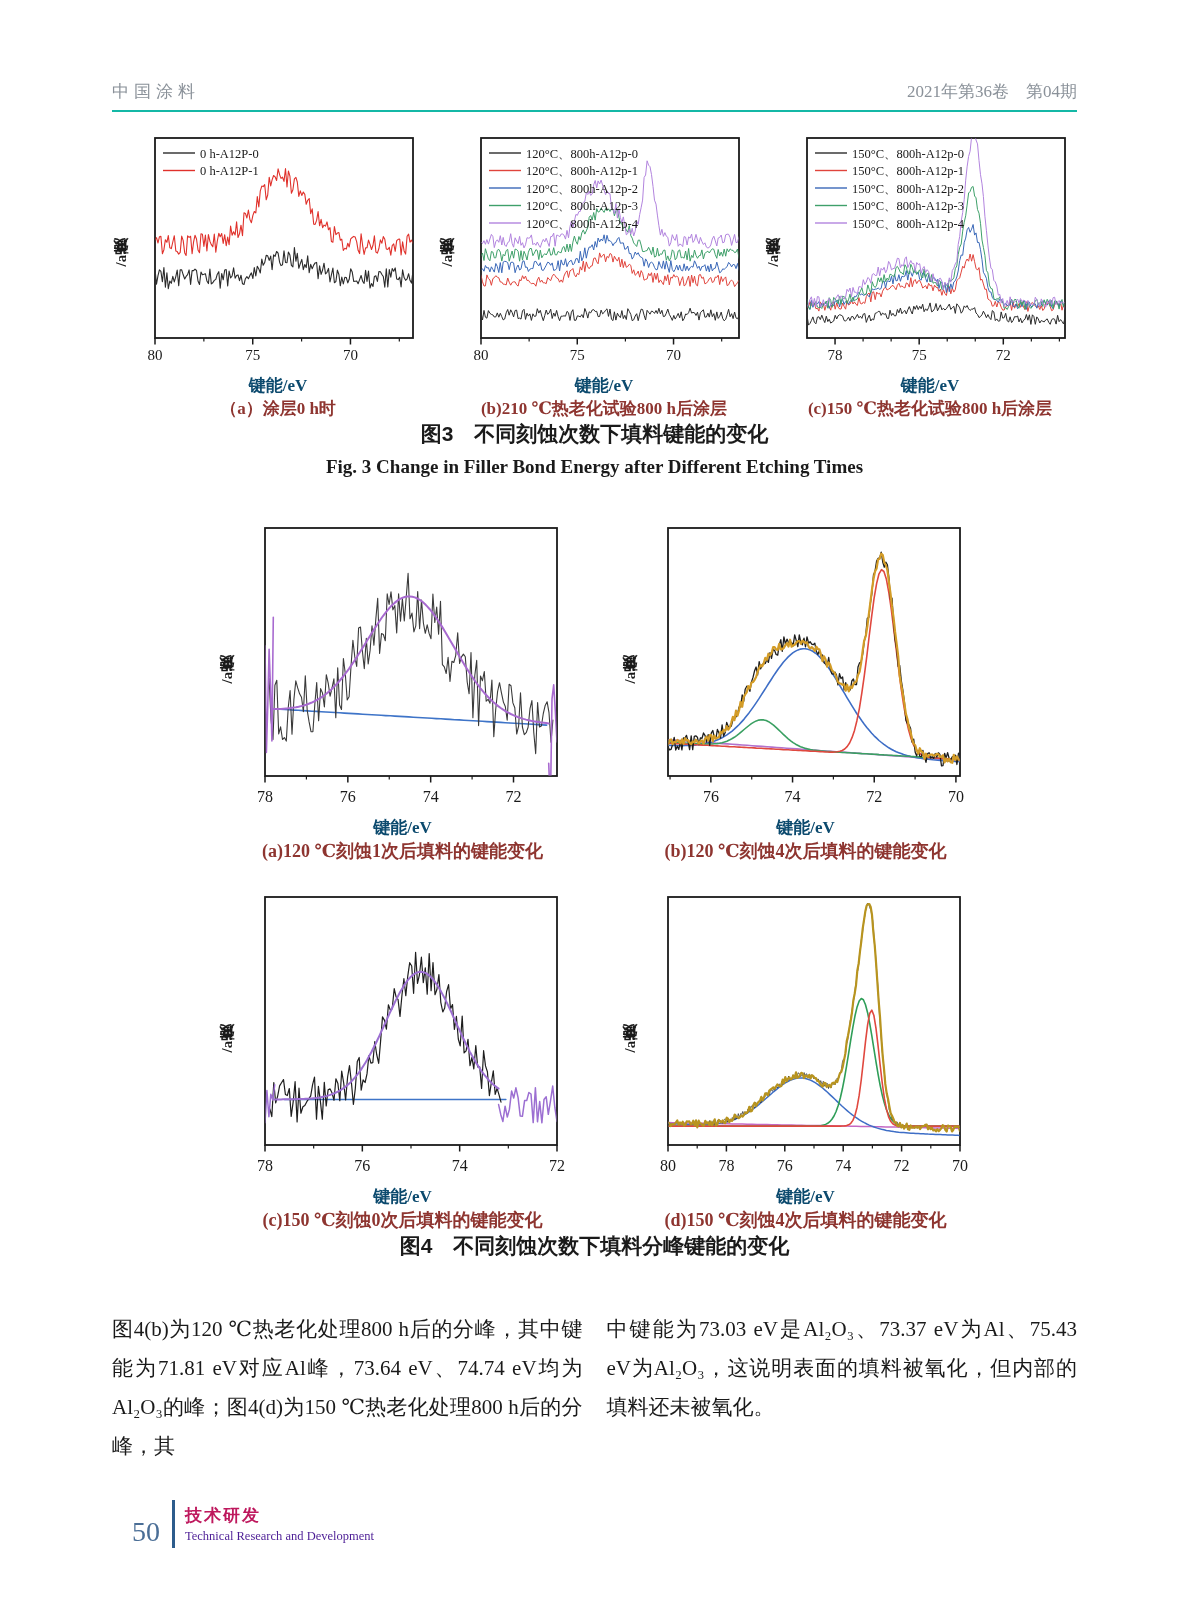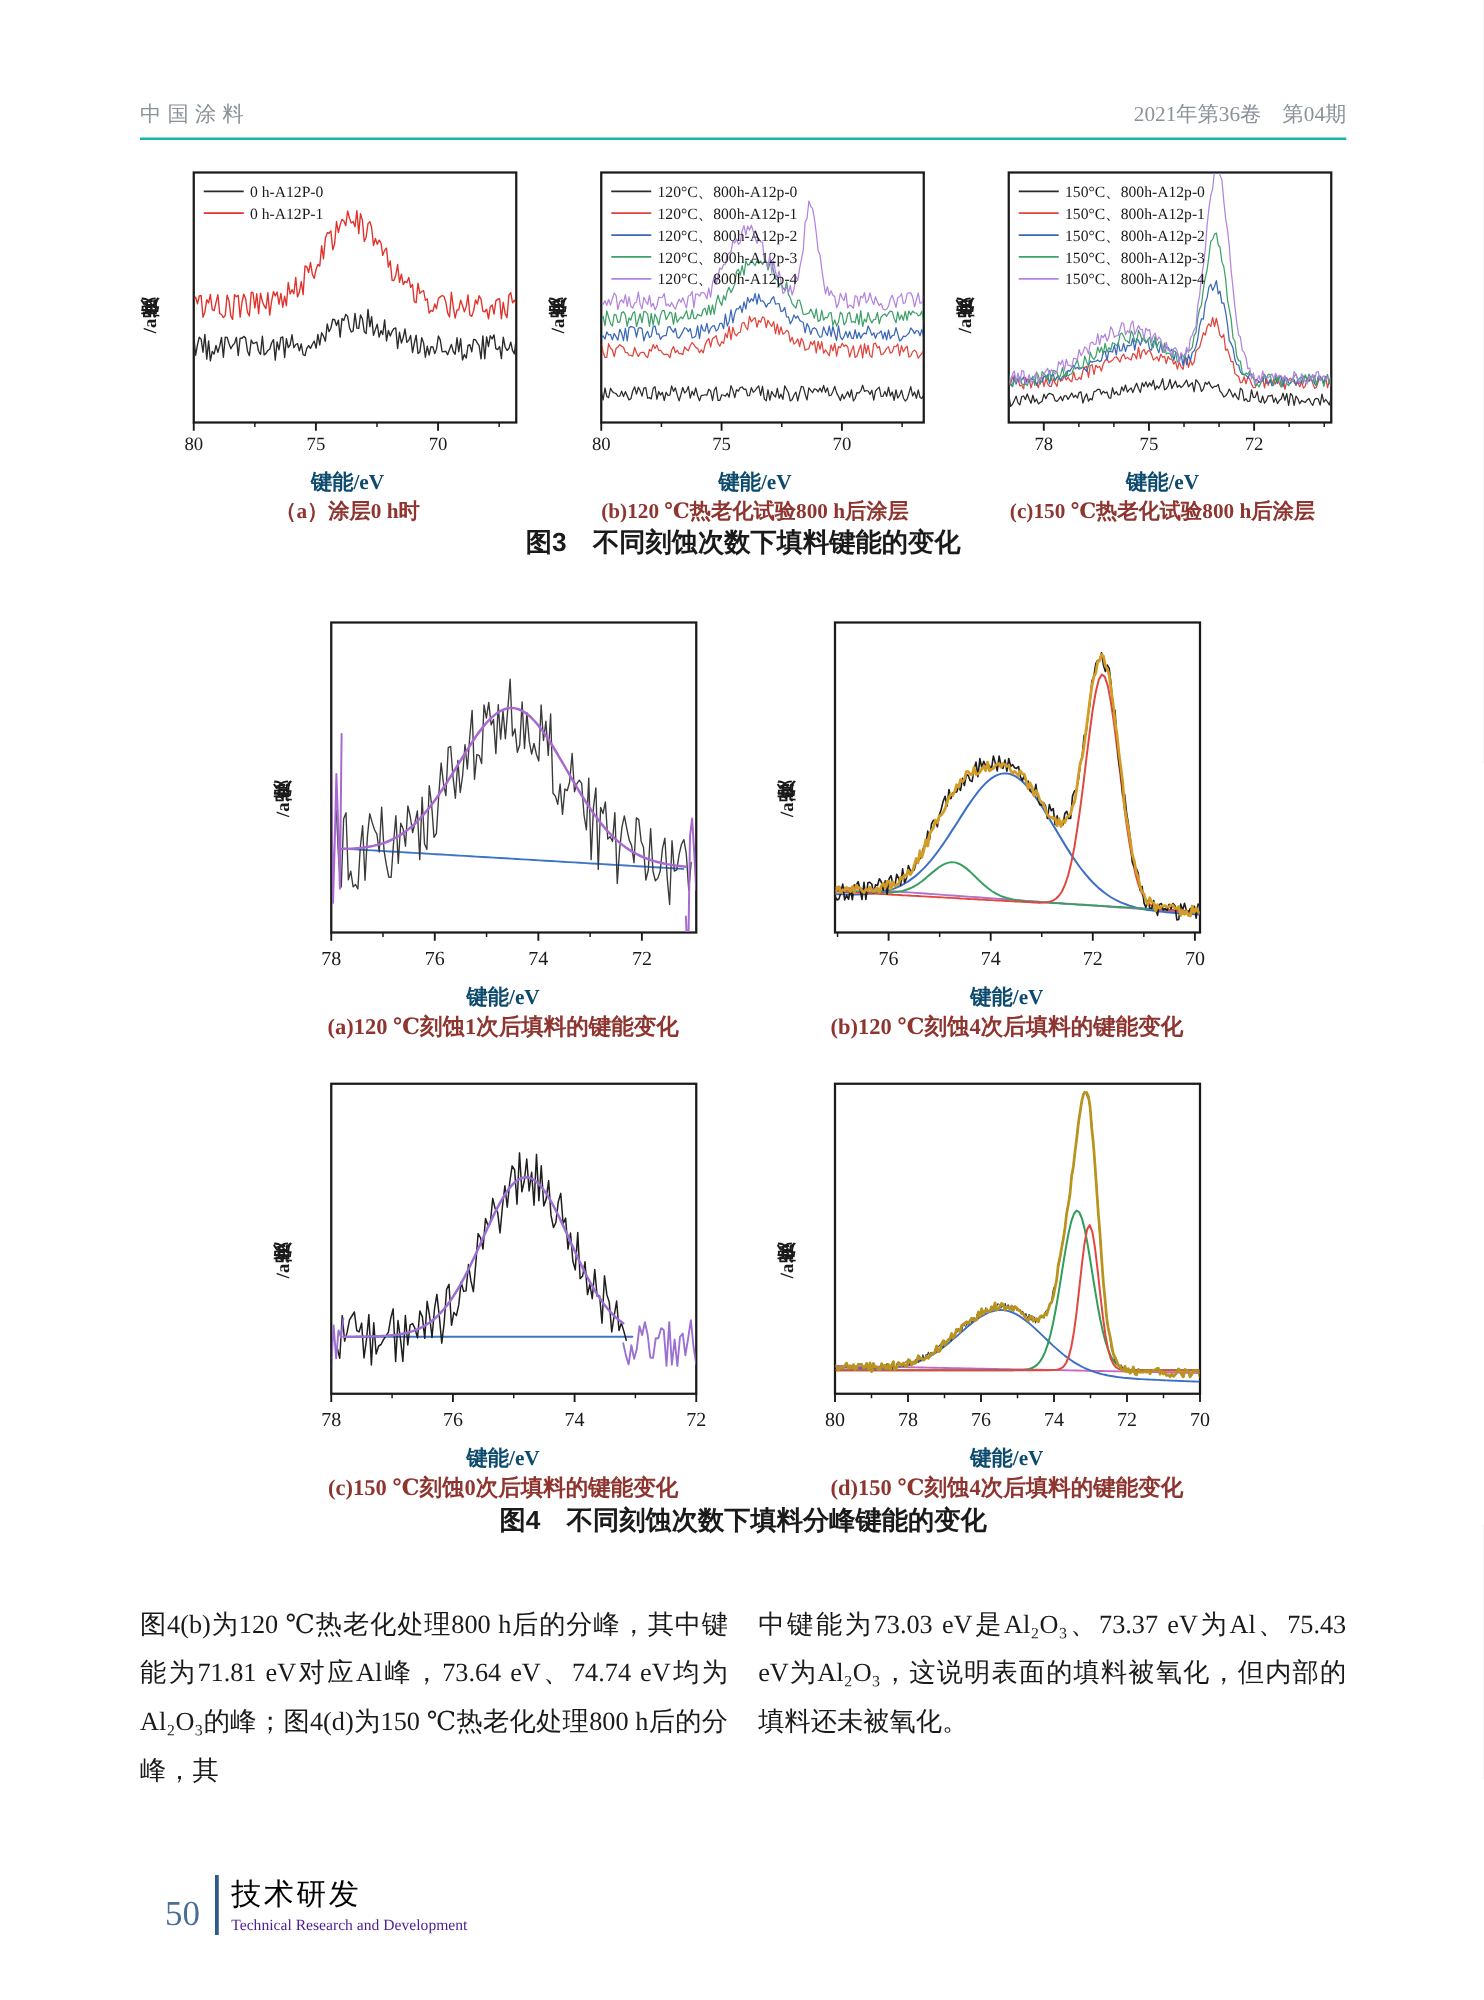--- a/index.html
+++ b/index.html
@@ -26,21 +26,21 @@
                 font-family:"Liberation Sans","DejaVu Sans",sans-serif;}
   .fig-title-en{text-align:center;font-weight:bold;font-size:19px;margin-top:8px;}
   
   .body-text{display:flex;column-gap:24px;margin-top:50px;}
   .body-text p{flex:1;margin:0;font-size:21px;line-height:1.85;text-align:justify;}
   
   .pfoot{position:absolute;left:132px;bottom:52px;display:flex;align-items:center;}
   .pageno{font-size:28px;color:#4a6e96;margin-right:12px;align-self:flex-end;}
   .vbar{width:3px;height:48px;background:#2d5c8c;margin-right:10px;display:inline-block;}
   .sec{display:flex;flex-direction:column;justify-content:center;}
-  .sec-zh{font-size:24px;font-weight:normal;color:#000000;letter-spacing:2px;
+  .sec-zh{font-size:17px;font-weight:bold;color:#be185d;letter-spacing:2px;
           font-family:"Liberation Sans","DejaVu Sans",sans-serif;}
   .sec-en{font-size:12.5px;color:#4c1d95;margin-top:2px;}
   svg text{font-family:"Liberation Serif","DejaVu Serif",serif;}
 </style>
 </head>
 <body>
 
 <div class="page">
 
   <header class="hdr">
@@ -113,21 +113,21 @@
               <line x1="32" y1="38.5" x2="64" y2="38.5" stroke="#e0443c" stroke-width="1.4"></line>
               <text x="69" y="43" font-size="12.5" fill="#1a1a1a">120°C、800h-A12p-1</text>
               <line x1="32" y1="56" x2="64" y2="56" stroke="#3a68b8" stroke-width="1.4"></line>
               <text x="69" y="60.5" font-size="12.5" fill="#1a1a1a">120°C、800h-A12p-2</text>
               <line x1="32" y1="73.5" x2="64" y2="73.5" stroke="#3fa06a" stroke-width="1.4"></line>
               <text x="69" y="78" font-size="12.5" fill="#1a1a1a">120°C、800h-A12p-3</text>
               <line x1="32" y1="91" x2="64" y2="91" stroke="#b284de" stroke-width="1.4"></line>
               <text x="69" y="95.5" font-size="12.5" fill="#1a1a1a">120°C、800h-A12p-4</text>
             </svg>
             <div class="xlabel">键能/eV</div>
-            <div class="plot-caption" style="color:#8e3530;font-size:17px">(b)120 ℃热老化试验800 h后涂层</div>
+            <div class="plot-caption" style="color:#8e3530;font-size:17px">(b)210 ℃热老化试验800 h后涂层</div>
           </div>
         </div>
         <div class="chart-block">
           <div class="ylabel">强度/a.u.</div>
           <div class="plot-col">
             <svg width="294" height="242" viewBox="0 0 294 242">
               <defs>
                 <clipPath id="clip-fig3c">
                   <rect x="24.5" y="6.5" width="257" height="199"></rect>
                 </clipPath>
@@ -162,20 +162,21 @@
               <text x="69" y="78" font-size="12.5" fill="#1a1a1a">150°C、800h-A12p-3</text>
               <line x1="32" y1="91" x2="64" y2="91" stroke="#b284de" stroke-width="1.4"></line>
               <text x="69" y="95.5" font-size="12.5" fill="#1a1a1a">150°C、800h-A12p-4</text>
             </svg>
             <div class="xlabel">键能/eV</div>
             <div class="plot-caption" style="color:#8e3530;font-size:17px">(c)150 ℃热老化试验800 h后涂层</div>
           </div>
         </div>
       </div>
     <div class="fig-title-zh">图3　不同刻蚀次数下填料键能的变化</div>
+    <div class="fig-title-en">Fig. 3   Change in Filler Bond Energy after Different Etching Times</div>
   </section>
 
   <section>
     <div id="fig4-grid" class="chart-grid">
         <div class="chart-block">
           <div class="ylabel">强度/a.u.</div>
           <div class="plot-col">
             <svg width="332" height="294" viewBox="0 0 332 294">
               <defs>
                 <clipPath id="clip-fig4a">

